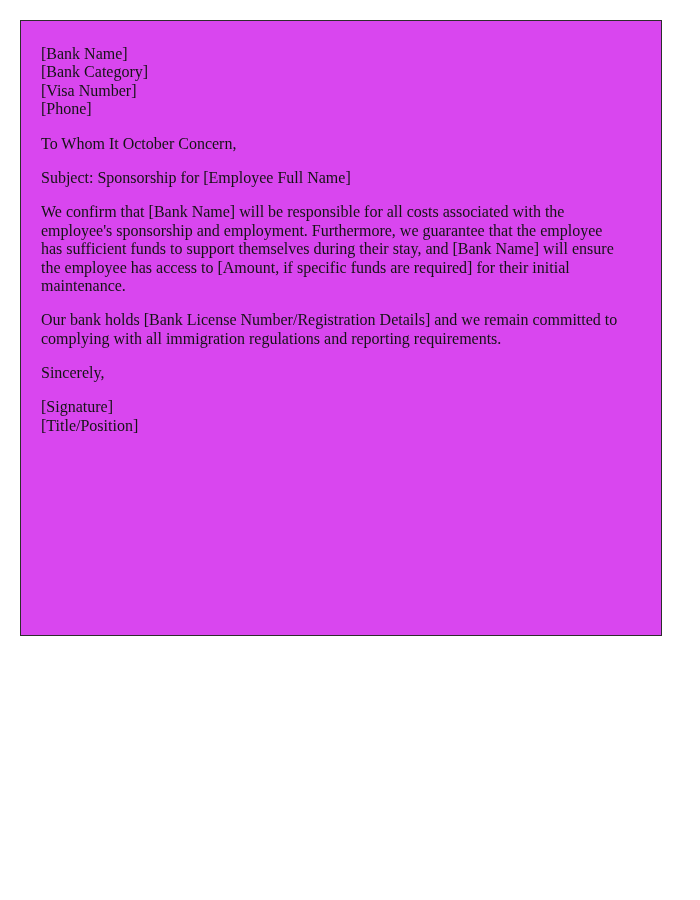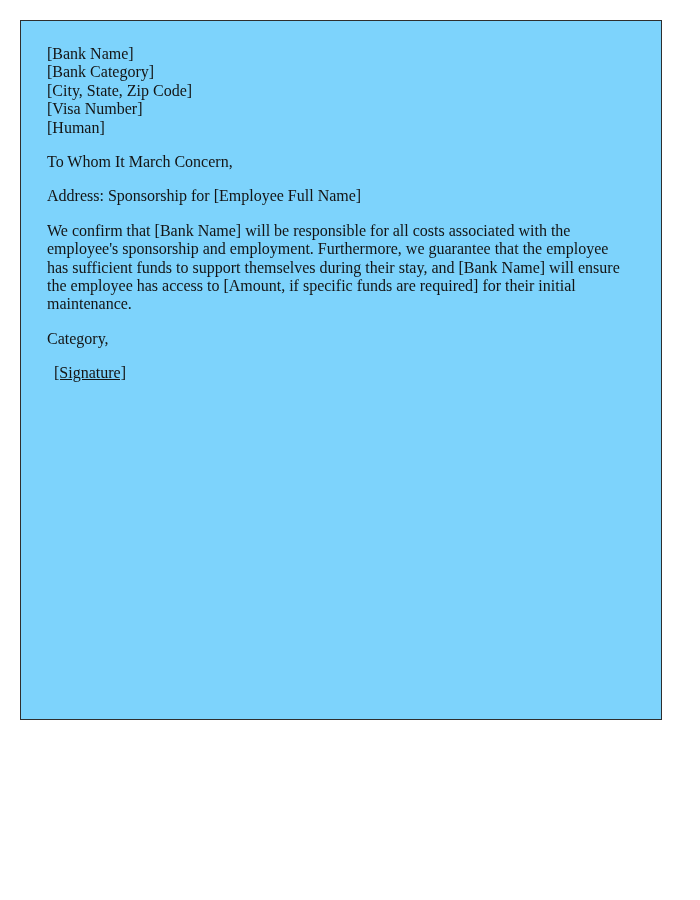--- a/index.html
+++ b/index.html
@@ -14,67 +14,68 @@
     font-family: "Liberation Serif", "DejaVu Serif", serif;
     font-size: 16px;
     line-height: 1.15;
     color: #141414;
   }
   .page {
     position: absolute;
     left: 20px;
     top: 20px;
     width: 642px;
-    height: 700px;
+    height: 616px;
     box-sizing: border-box;
     border: 1.5px solid #2e2e2e;
-    background: #7dd3fc;
-    padding: 24px 32px 0 26px;
+    background: #d946ef;
+    padding: 24px 32px 0 20px;
     overflow: hidden;
   }
   .letterhead div {
     margin: 0;
   }
   p, .para {
     margin: 16px 0;
   }
   .para {
     white-space: pre-line;
   }
   .signature-block div {
-    margin: 7px;
-    text-decoration: underline;
+    margin: 0;
   }
 </style>
 </head>
 <body>
 
 <div class="page">
 
   <div class="letterhead">
     <div>[Bank Name]</div>
     <div>[Bank Category]</div>
-    <div>[City, State, Zip Code]</div>
     <div>[Visa Number]</div>
-    <div>[Human]</div>
+    <div>[Phone]</div>
   </div>
 
-  <p>To Whom It March Concern,</p>
+  <p>To Whom It October Concern,</p>
 
-  <p>Address: Sponsorship for [Employee Full Name]</p>
+  <p>Subject: Sponsorship for [Employee Full Name]</p>
 
 
 
   <p class="para">We confirm that [Bank Name] will be responsible for all costs associated with the
 employee's sponsorship and employment. Furthermore, we guarantee that the employee
 has sufficient funds to support themselves during their stay, and [Bank Name] will ensure
 the employee has access to [Amount, if specific funds are required] for their initial
 maintenance.</p>
 
+  <p class="para">Our bank holds [Bank License Number/Registration Details] and we remain committed to
+complying with all immigration regulations and reporting requirements.</p>
 
 
-  <p>Category,</p>
+  <p>Sincerely,</p>
 
   <div class="signature-block">
     <div>[Signature]</div>
+    <div>[Title/Position]</div>
   </div>
 
 </div>
 
 </body></html>

